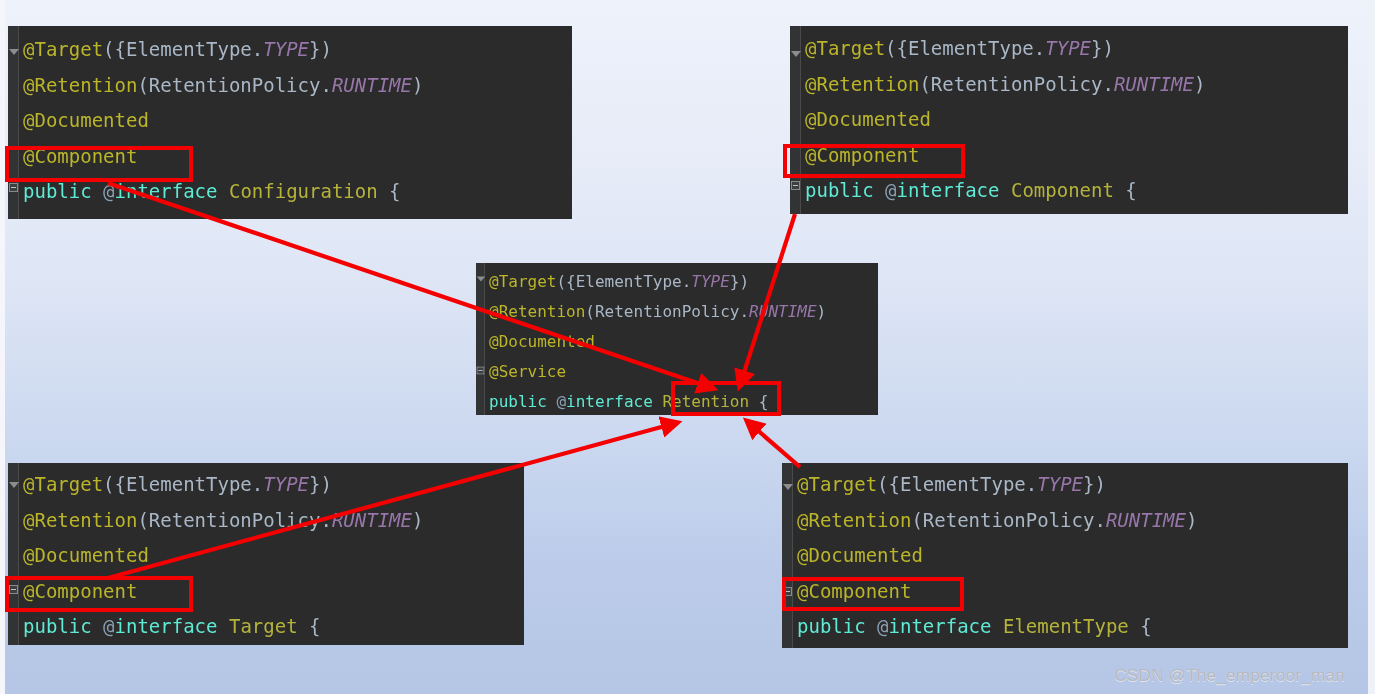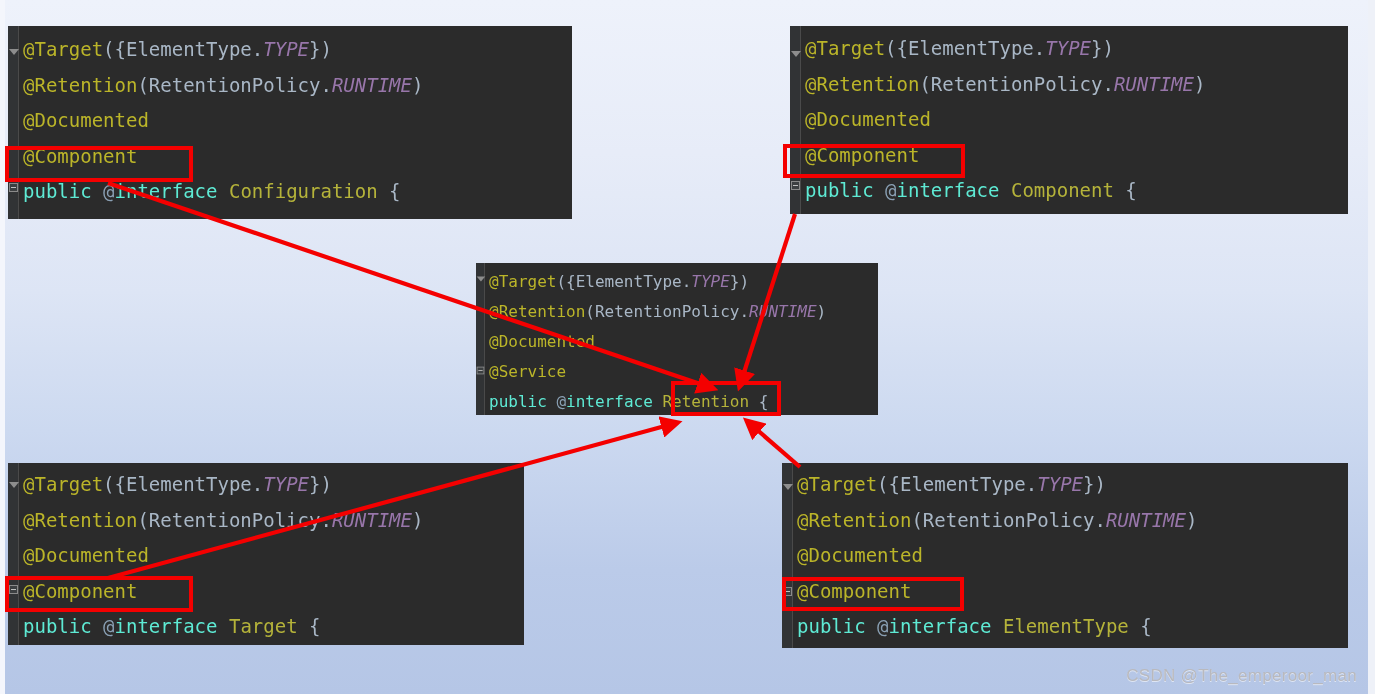--- a/index.html
+++ b/index.html
@@ -120,21 +120,21 @@
   svg.arrows {
     position: absolute;
     left: 0; top: 0;
     width: 1375px;
     height: 694px;
     pointer-events: none;
   }
 
   .watermark {
     position: absolute;
-    right: 18px;
+    right: 30px;
     bottom: 8px;
     font-family: "Liberation Sans", sans-serif;
     font-size: 17px;
     color: #b9b9bd;
     letter-spacing: 0.3px;
     text-shadow: 0 1px 0 rgba(255,255,255,0.55);
   }
 </style>
 </head>
 <body>

